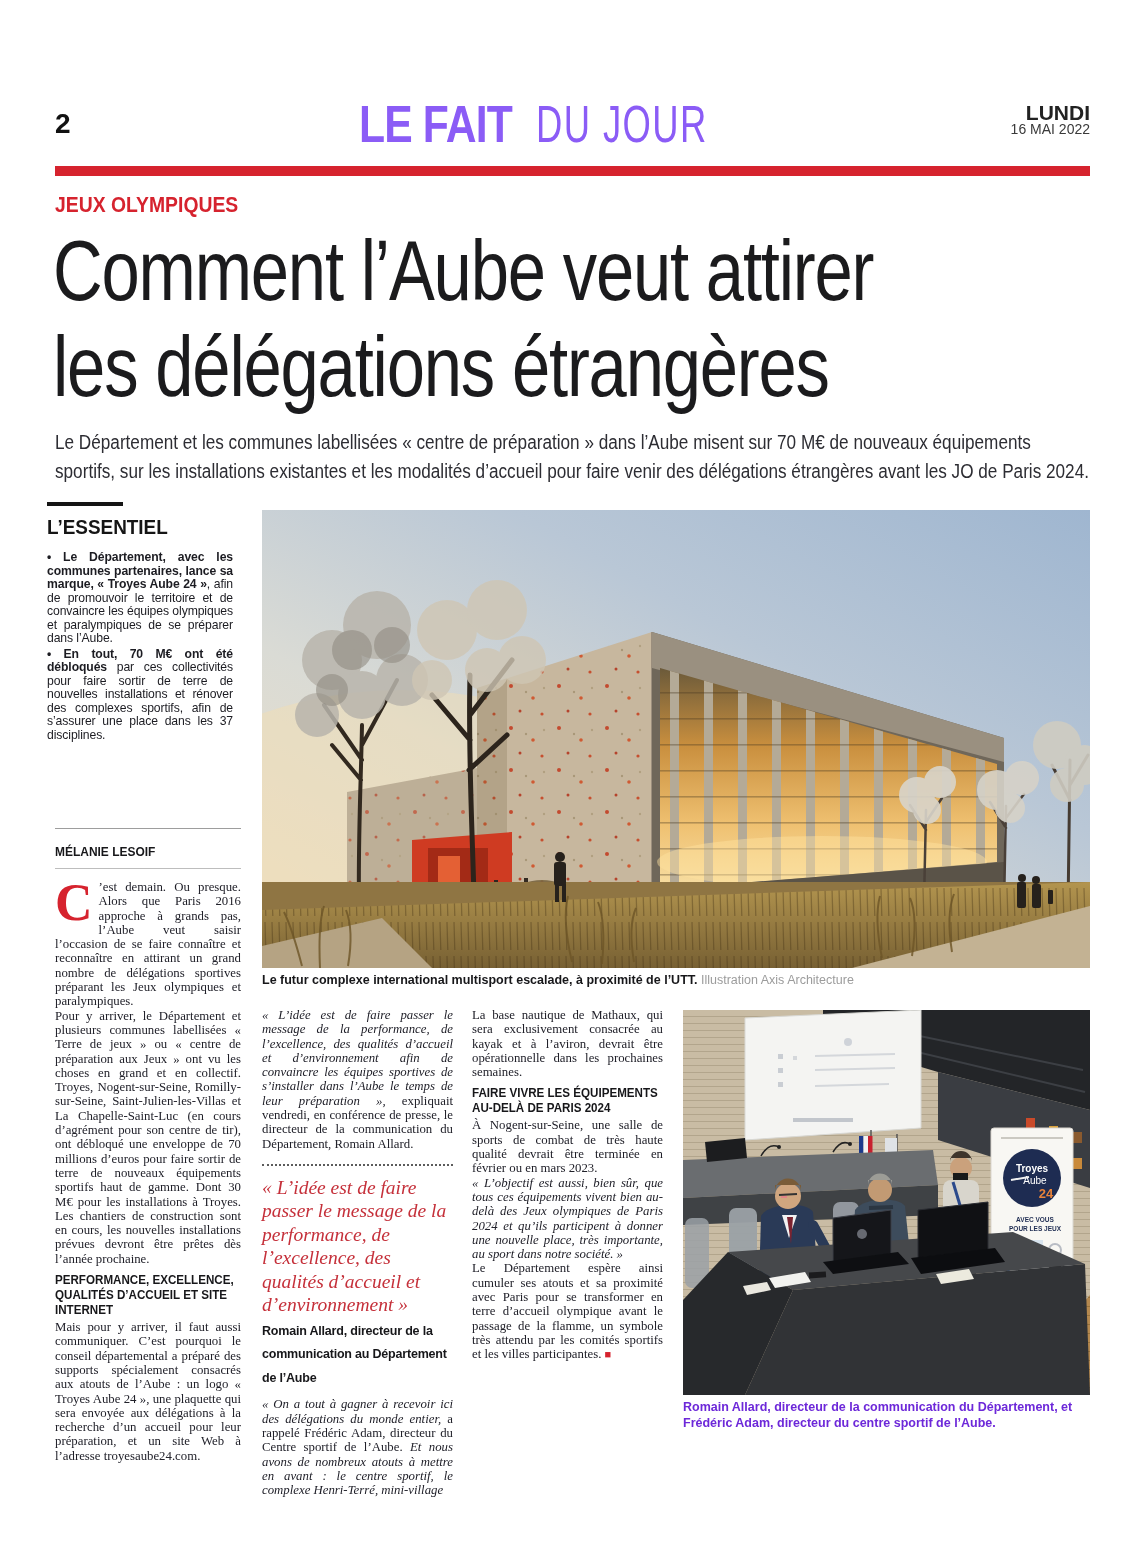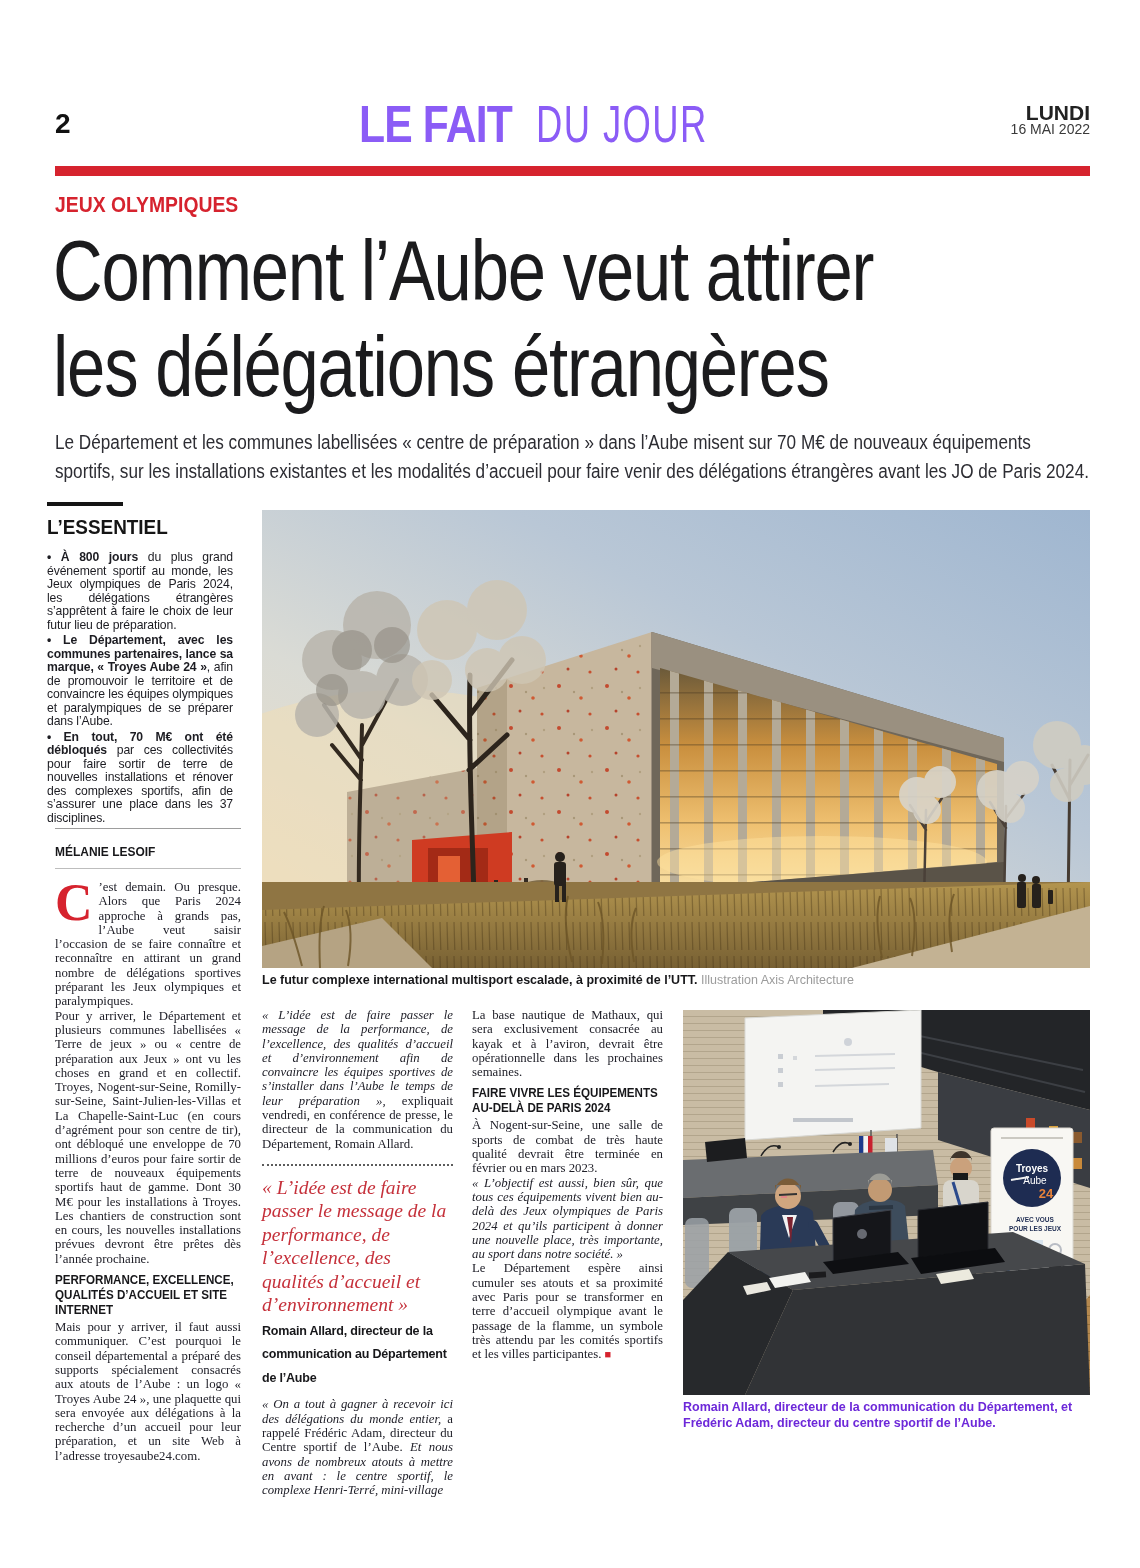--- a/index.html
+++ b/index.html
@@ -83,21 +83,20 @@
 
   <div class="abs headline">
     <div>Comment l’Aube veut attirer</div>
     <div>les délégations étrangères</div>
   </div>
   <div class="abs standfirst">Le Département et les communes labellisées « centre de préparation » dans l’Aube misent sur 70 M€ de nouveaux équipements sportifs, sur les installations existantes et les modalités d’accueil pour faire venir des délégations étrangères avant les JO de Paris 2024.</div>
 
   <div class="abs ess">
     <div class="ess-rule"></div>
     <div class="ess-title">L’ESSENTIEL</div>
-    <p><b>• À 800 jours</b><span> du plus grand événement sportif au monde, les Jeux olympiques de Paris 2024, les délégations étrangères s’apprêtent à faire le choix de leur futur lieu de préparation.</span></p>
     <p><b>• Le Département, avec les communes partenaires, lance sa marque, « Troyes Aube 24 »</b><span>, afin de promouvoir le territoire et de convaincre les équipes olympiques et paralympiques de se préparer dans l’Aube.</span></p>
     <p><b>• En tout, 70 M€ ont été débloqués</b><span> par ces collectivités pour faire sortir de terre de nouvelles installations et rénover des complexes sportifs, afin de s’assurer une place dans les 37 disciplines.</span></p>
   </div>
   <div class="abs rule-thin ess-bottom"></div>
   <div class="abs byline">MÉLANIE LESOIF</div>
   <div class="abs byline-rule"></div>
 
   <div class="abs mainimg">
     <svg viewBox="0 0 828 458" preserveAspectRatio="none">
       <defs>
@@ -240,21 +239,21 @@
           <rect x="770" y="374" width="9" height="24" rx="2"></rect>
         <rect x="786" y="380" width="5" height="14" rx="1"></rect>
       </g>
     </svg>
   </div>
   <div class="abs cap-main">
     <span class="cap-b">Le futur complexe international multisport escalade, à proximité de l’UTT.</span><span class="cap-credit"> Illustration Axis Architecture</span>
   </div>
 
   <div class="abs bodycol col1">
-    <p><span class="dropcap">C</span><span>’est demain. Ou presque. Alors que Paris 2024 approche à grands pas, l’Aube veut saisir l’occasion de se faire connaître et reconnaître en attirant un grand nombre de délégations sportives préparant les Jeux olympiques et paralympiques.</span></p>
+    <p><span class="dropcap">C</span><span>’est demain. Ou presque. Alors que Paris 2016 approche à grands pas, l’Aube veut saisir l’occasion de se faire connaître et reconnaître en attirant un grand nombre de délégations sportives préparant les Jeux olympiques et paralympiques.</span></p>
     <p>Pour y arriver, le Département et plusieurs communes labellisées « Terre de jeux » ou « centre de préparation aux Jeux » ont vu les choses en grand et en collectif. Troyes, Nogent-sur-Seine, Romilly-sur-Seine, Saint-Julien-les-Villas et La Chapelle-Saint-Luc (en cours d’agrément pour son centre de tir), ont débloqué une enveloppe de 70 millions d’euros pour faire sortir de terre de nouveaux équipements sportifs haut de gamme. Dont 30 M€ pour les installations à Troyes. Les chantiers de construction sont en cours, les nouvelles installations prévues devront être prêtes dès l’année prochaine.</p>
     <div class="subhead">PERFORMANCE, EXCELLENCE, QUALITÉS D’ACCUEIL ET SITE INTERNET</div>
     <p>Mais pour y arriver, il faut aussi communiquer. C’est pourquoi le conseil départemental a préparé des supports spécialement consacrés aux atouts de l’Aube : un logo « Troyes Aube 24 », une plaquette qui sera envoyée aux délégations à la recherche d’un accueil pour leur préparation, et un site Web à l’adresse troyesaube24.com.</p>
   </div>
 
   <div class="abs bodycol col2">
     <p><span class="it">« L’idée est de faire passer le message de la performance, de l’excellence, des qualités d’accueil et d’environnement afin de convaincre les équipes sportives de s’installer dans l’Aube le temps de leur préparation »,</span><span> expliquait vendredi, en conférence de presse, le directeur de la communication du Département, Romain Allard.</span></p>
     <div class="dotted"></div>
     <div class="pullquote"><span>« L’idée est de faire passer le message de la performance, de l’excellence, des qualités d’accueil et d’environnement » </span><span class="pq-attr">Romain Allard, directeur de la communication au Département de l’Aube</span></div>
     <div class="gap"></div>

